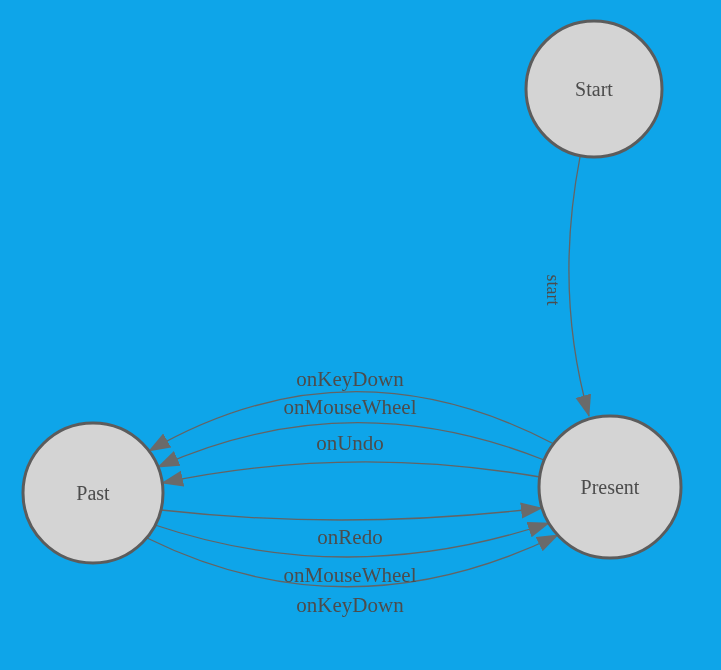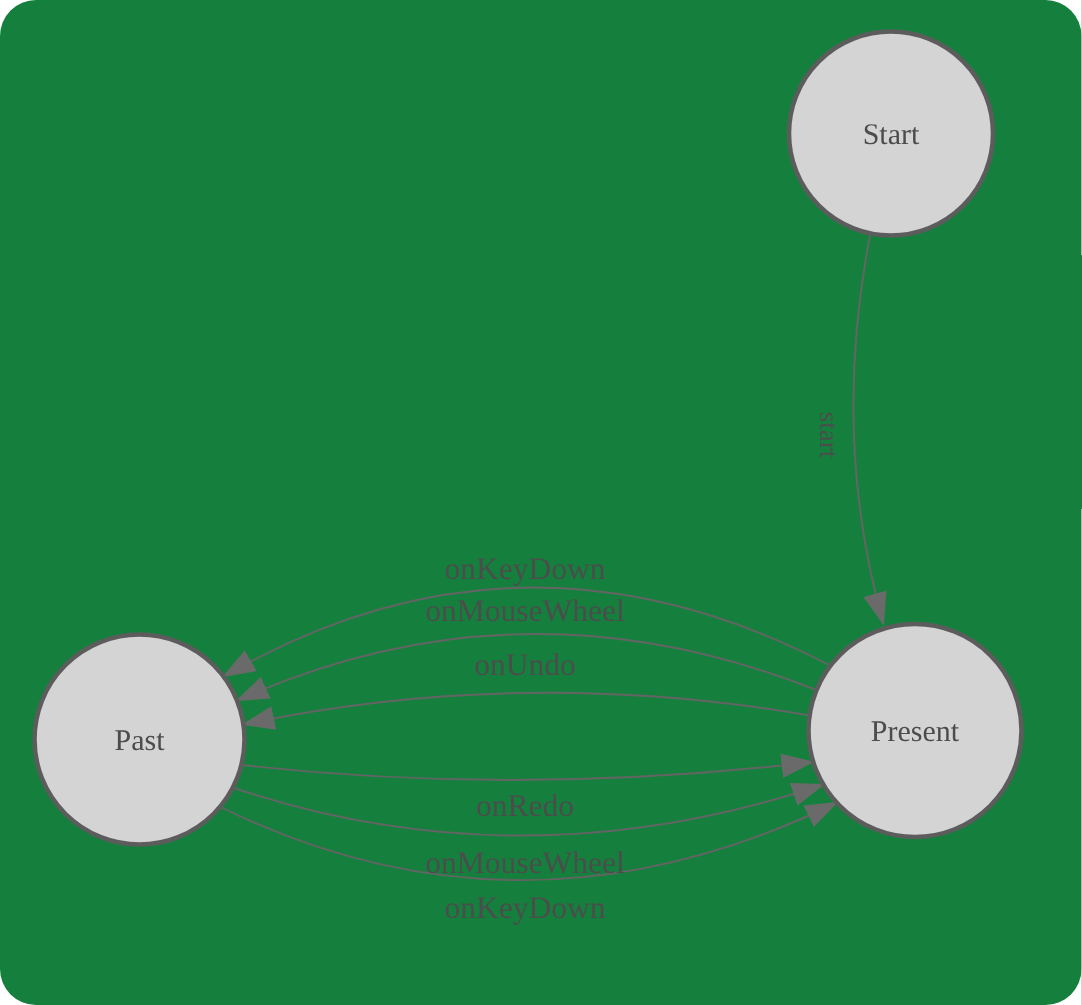--- a/index.html
+++ b/index.html
@@ -34,21 +34,21 @@
     font-size: 21px;
     text-anchor: middle;
   }
   .edge-label.small {
     font-size: 18px;
   }
 </style>
 </head>
 <body style="background: rgb(255, 255, 255);">
 
-<div id="stage" style="background: #15803d; border-radius: 24px;">
+<div id="stage" style="background: #0ea5e9;">
   <svg id="diagram" width="721" height="670" viewBox="0 0 721 670">
     <defs>
       <marker id="arrowhead" markerUnits="userSpaceOnUse" markerWidth="24" markerHeight="18" refX="21" refY="8" orient="auto">
         <path d="M 0 0 L 22 8 L 0 16 Z" fill="#6a6a6a"></path>
       </marker>
     </defs>
     <g id="edges-layer">
         <path class="edge-path" d="M 580 157 Q 554 292 589 416" stroke="#646464" marker-end="url(#arrowhead)"></path>
         <path class="edge-path" d="M 554 444 Q 348 336 149 451" stroke="#646464" marker-end="url(#arrowhead)"></path>
         <path class="edge-path" d="M 544 460 Q 348 382 158 467" stroke="#646464" marker-end="url(#arrowhead)"></path>

